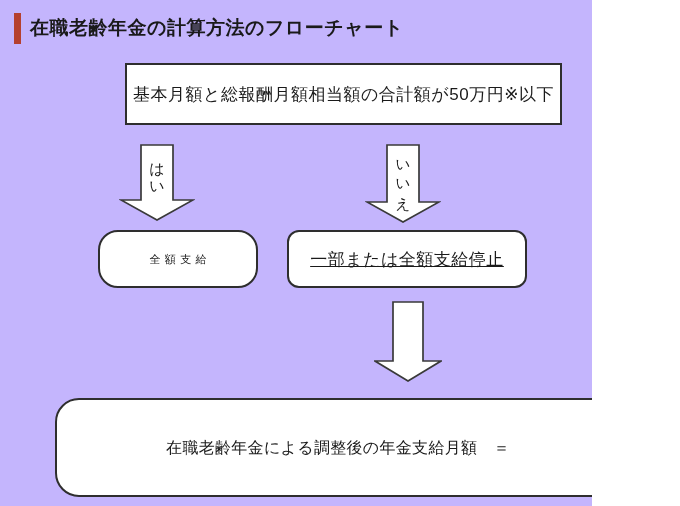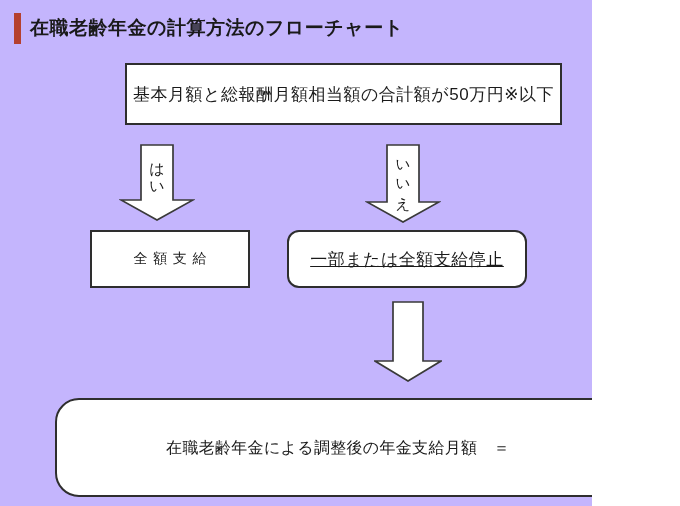--- a/index.html
+++ b/index.html
@@ -43,24 +43,24 @@
     box-sizing: border-box;
   }
   .box-condition {
     left: 90px; top: 63px;
     width: 437px; height: 62px;
     font-size: 17px;
     letter-spacing: 0.5px;
     margin-left: 35px;
   }
   .box-yes {
-    left: 90px; top: 230px;
+    left: 98px; top: 230px;
     width: 160px; height: 58px;
-    border-radius: 0;
-    font-size: 14px;
+    border-radius: 20px;
+    font-size: 11px;
     letter-spacing: 0.4em;
     text-indent: 0.4em;
   }
   .box-no {
     left: 287px; top: 230px;
     width: 240px; height: 58px;
     border-radius: 12px;
     font-size: 17px;
     letter-spacing: 0.5px;
     text-decoration: underline;

